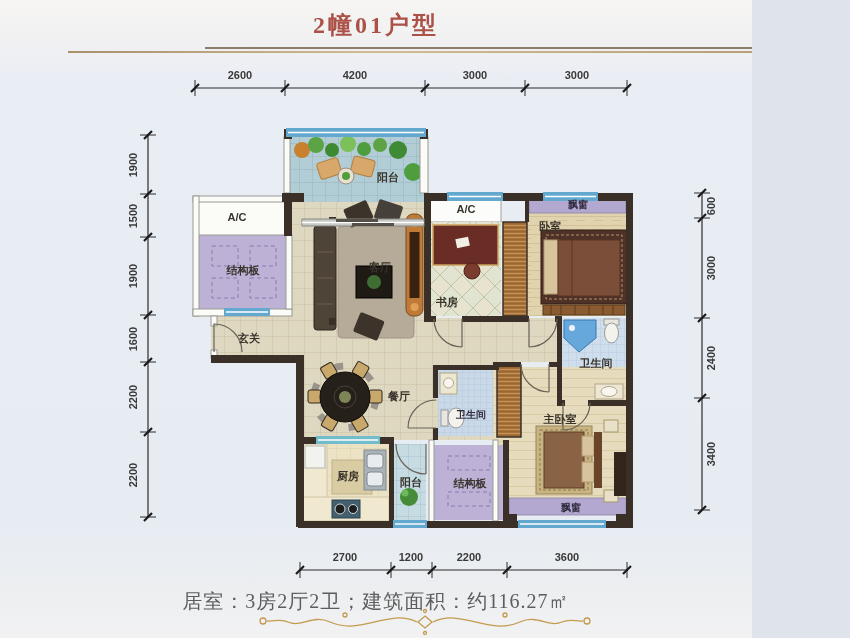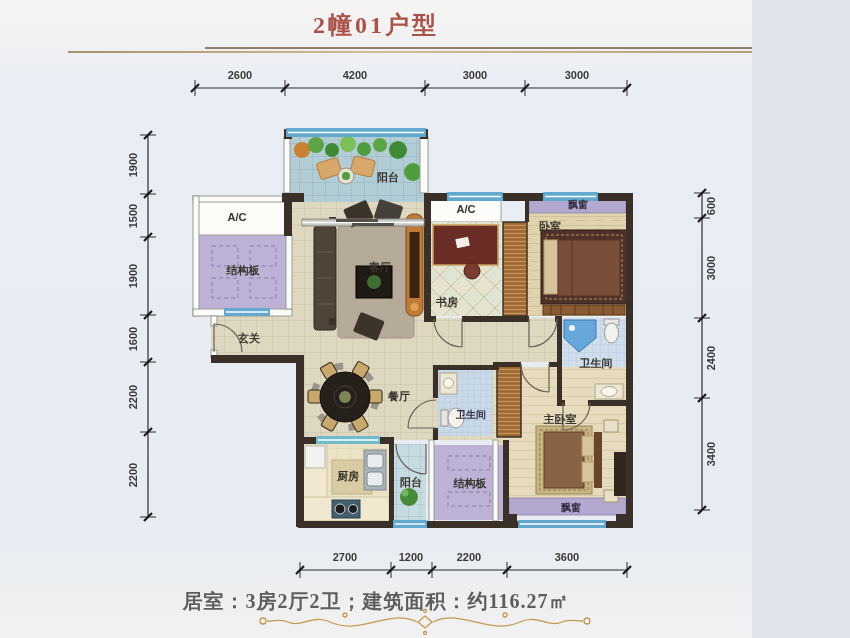--- a/index.html
+++ b/index.html
@@ -6,21 +6,21 @@
   .page{position:relative;width:752px;height:638px;overflow:hidden;
         font-family:"Liberation Sans",sans-serif;
         background:linear-gradient(180deg,#f6f5f3 0%,#f1f1f2 6%,#e9edf4 13%,#e7ecf3 82%,#eceef0 92%,#f2f2f3 100%);}
   .title{position:absolute;top:9px;left:0;right:0;text-align:center;
          font-family:"Liberation Serif",serif;font-weight:bold;font-size:24px;
          color:#ab5148;letter-spacing:3px;}
   .rule-a{position:absolute;top:47px;left:205px;right:0;height:2px;background:#8d7d6c;}
   .rule-b{position:absolute;top:51px;left:68px;right:0;height:2px;
           background:linear-gradient(90deg,#a8906a,#d2bd92 45%,#b9a077);}
   .summary{position:absolute;top:588px;left:0;right:0;text-align:center;
-           font-family:"Liberation Serif",serif;font-size:20px;color:#5d5d5d;letter-spacing:1px;font-weight:bold;}
+           font-family:"Liberation Serif",serif;font-size:20px;color:#5d5d5d;letter-spacing:1px;}
   svg.plan{position:absolute;left:0;top:0;}
   .dim{font:bold 11px "Liberation Sans",sans-serif;fill:#3a3a3a;}
   .rlabel{font:bold 11px "Liberation Sans",sans-serif;fill:#38332b;}
   .rlabel-sm{font:bold 10px "Liberation Sans",sans-serif;fill:#322c40;}
 </style>
 </head>
 <body>
 
 <div class="page">
 

